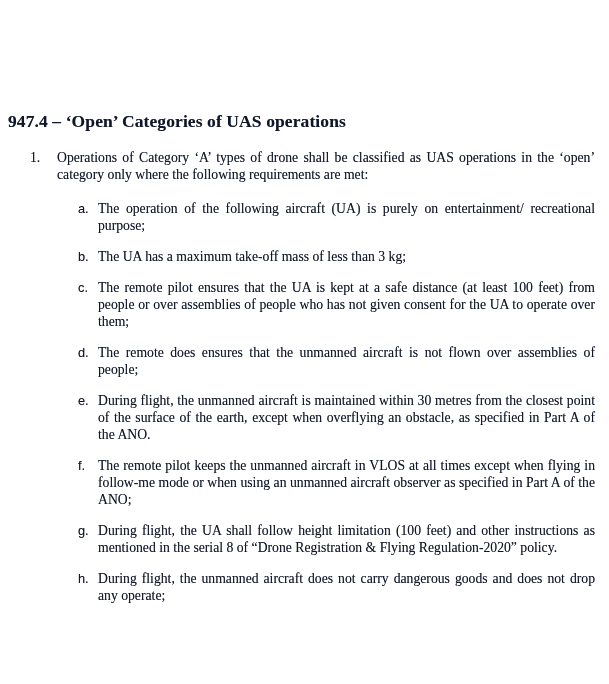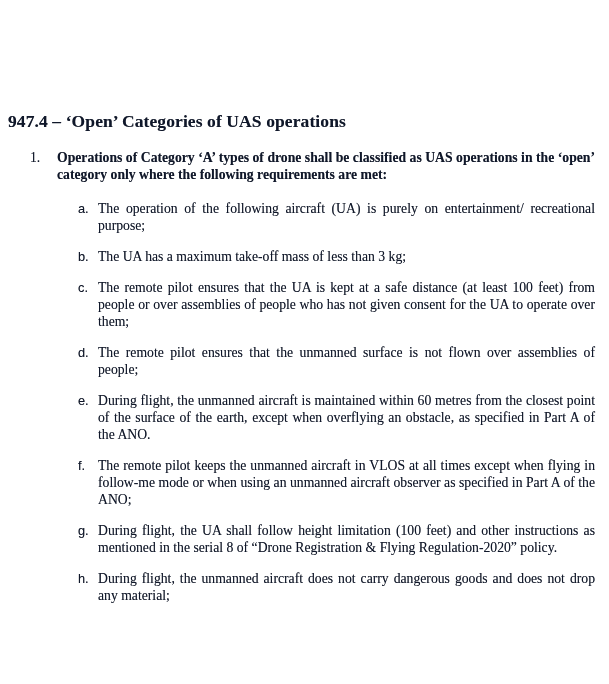--- a/index.html
+++ b/index.html
@@ -36,21 +36,20 @@
     font-size: 13.7px;
     line-height: 17px;
   }
   .intro-marker {
     flex: none;
     width: 27px;
   }
   .intro-text {
     flex: 1;
     text-align: justify;
-    font-weight: bold;
   }
   .sub-row {
     display: flex;
     margin: 0 14px 14px 78px;
     font-size: 13.7px;
     line-height: 17px;
   }
   .sub-marker {
     flex: none;
     width: 20px;
@@ -87,38 +86,38 @@
         <div class="sub-text">The UA has a maximum take-off mass of less than 3 kg;</div>
       </div>
 
       <div class="sub-row">
         <span class="sub-marker">c.</span>
         <div class="sub-text">The remote pilot ensures that the UA is kept at a safe distance (at least 100 feet) from people or over assemblies of people who has not given consent for the UA to operate over them;</div>
       </div>
 
       <div class="sub-row">
         <span class="sub-marker">d.</span>
-        <div class="sub-text">The remote pilot ensures that the unmanned surface is not flown over assemblies of people;</div>
+        <div class="sub-text">The remote does ensures that the unmanned aircraft is not flown over assemblies of people;</div>
       </div>
 
       <div class="sub-row">
         <span class="sub-marker">e.</span>
-        <div class="sub-text">During flight, the unmanned aircraft is maintained within 60 metres from the closest point of the surface of the earth, except when overflying an obstacle, as specified in Part A of the ANO.</div>
+        <div class="sub-text">During flight, the unmanned aircraft is maintained within 30 metres from the closest point of the surface of the earth, except when overflying an obstacle, as specified in Part A of the ANO.</div>
       </div>
 
       <div class="sub-row">
         <span class="sub-marker">f.</span>
         <div class="sub-text">The remote pilot keeps the unmanned aircraft in VLOS at all times except when flying in follow-me mode or when using an unmanned aircraft observer as specified in Part A of the ANO;</div>
       </div>
 
       <div class="sub-row">
         <span class="sub-marker">g.</span>
         <div class="sub-text">During flight, the UA shall follow height limitation (100 feet) and other instructions as mentioned in the serial 8 of “Drone Registration &amp; Flying Regulation-2020” policy.</div>
       </div>
 
       <div class="sub-row">
         <span class="sub-marker">h.</span>
-        <div class="sub-text">During flight, the unmanned aircraft does not carry dangerous goods and does not drop any material;</div>
+        <div class="sub-text">During flight, the unmanned aircraft does not carry dangerous goods and does not drop any operate;</div>
       </div>
 
     </div>
   </div>
 </div>
 
 </body></html>

